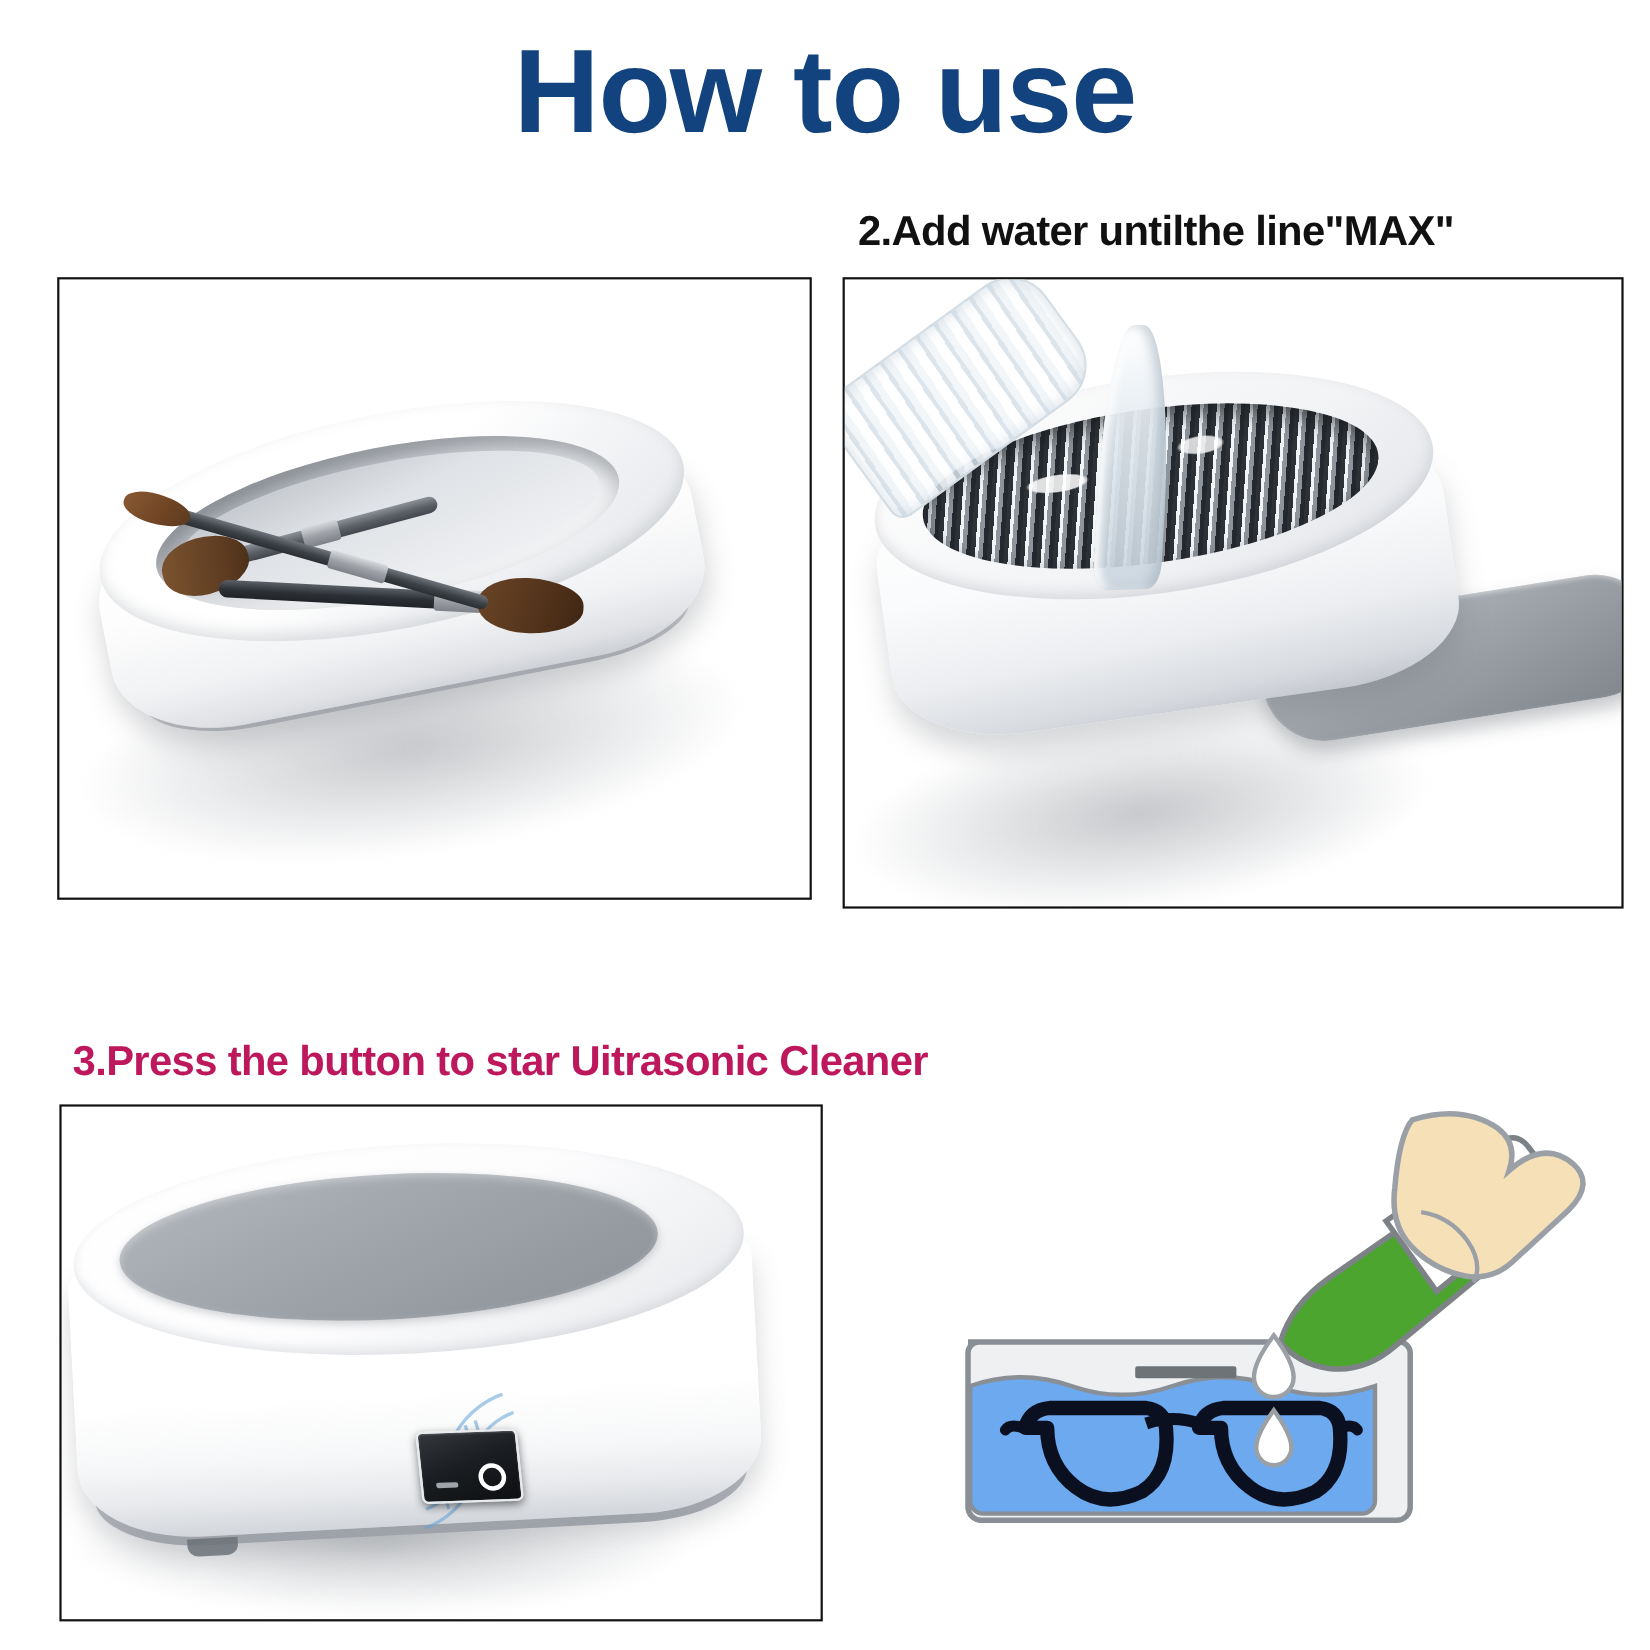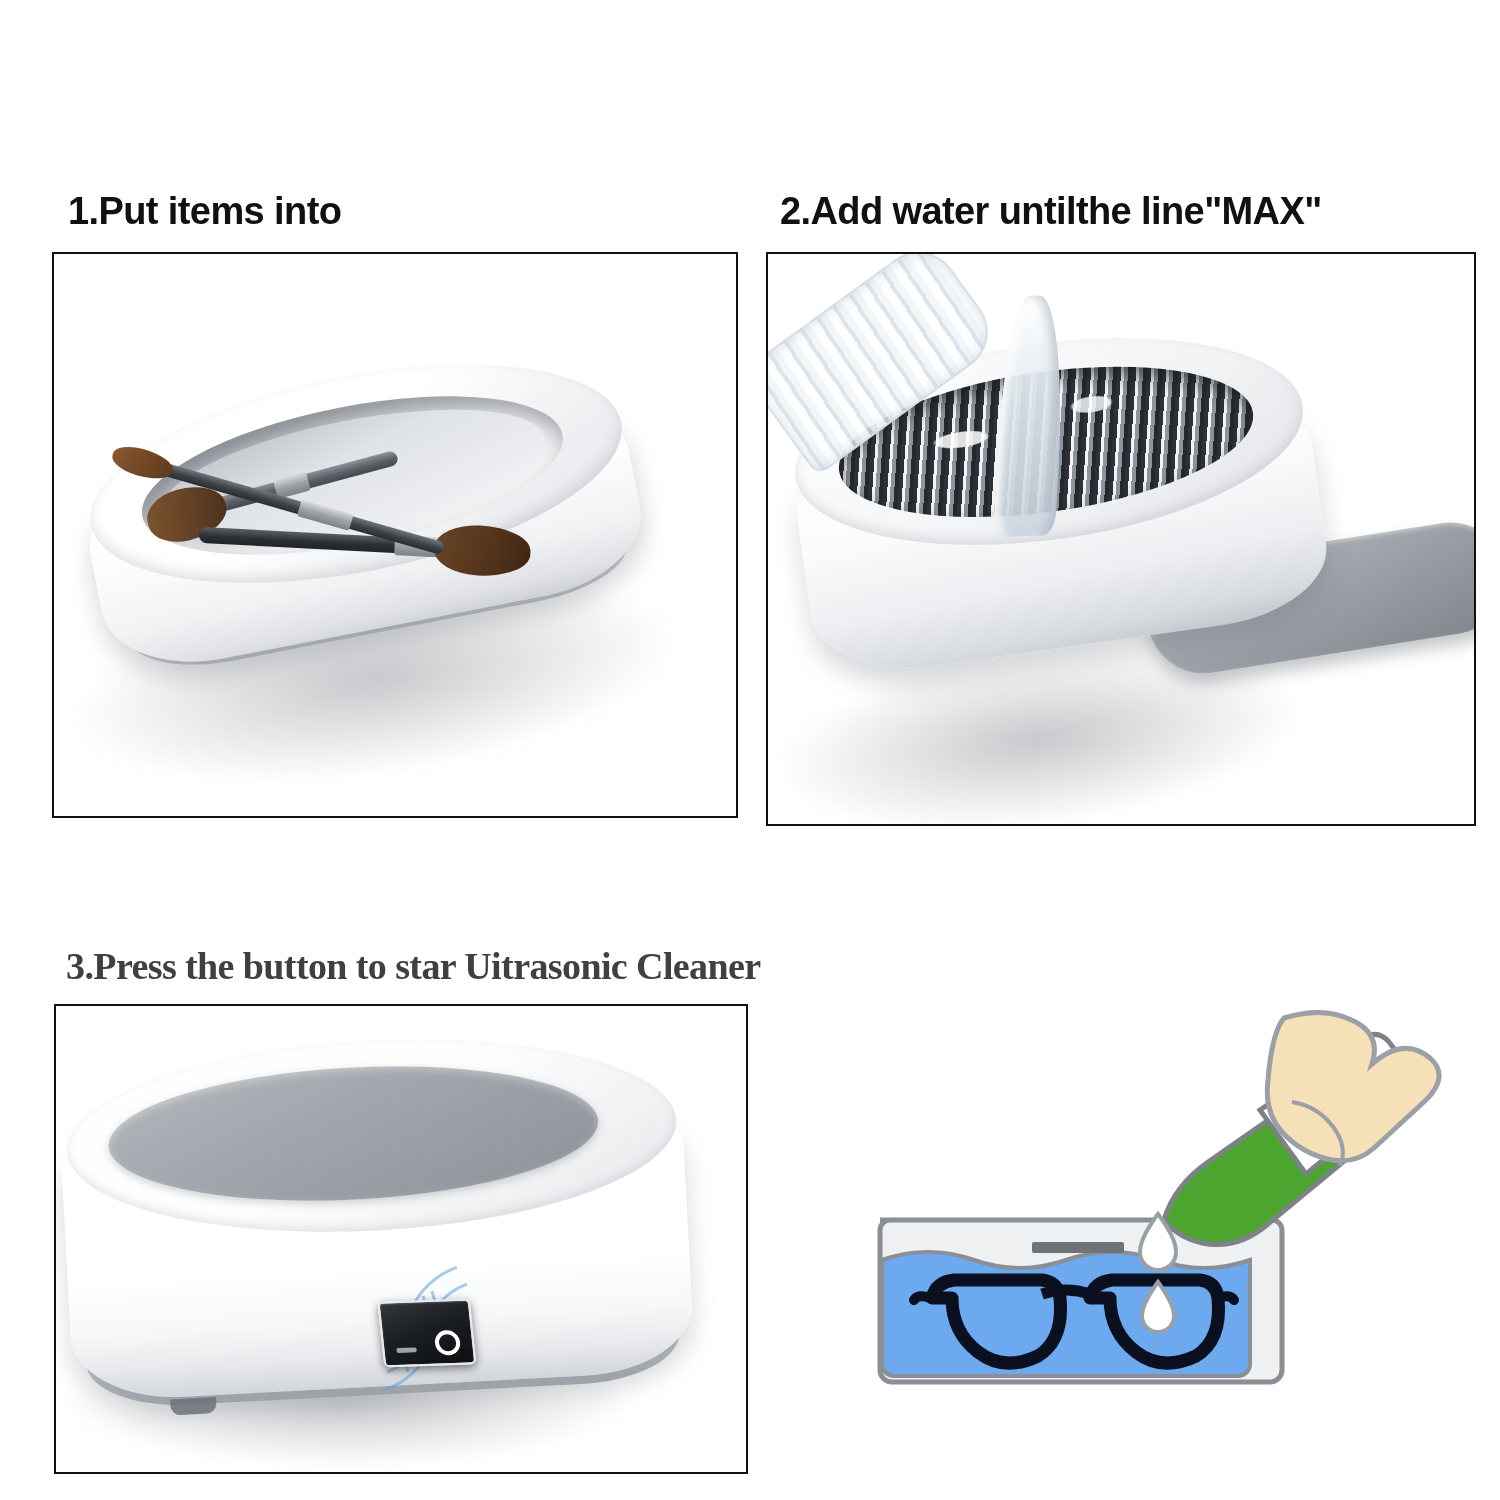--- a/index.html
+++ b/index.html
@@ -221,22 +221,22 @@
 
   
   #illus{position:absolute;left:862px;top:1006px;width:600px;height:392px;}
   #illus svg{display:block;width:100%;height:100%;}
 </style>
 </head>
 <body>
 
 <div class="page">
 
-
-  <div class="step-label" id="lbl1" style="color: rgb(17, 17, 17);">1.Put items into</div>
+  <div class="title" id="title" style="color: rgb(18, 67, 126);">How to use</div>
+
 
   <div class="panel" id="panel1" style="border-color: rgb(17, 17, 17);">
     <div class="stage">
       <div class="floor-shadow" id="p1-shadow"></div>
       <div class="tub1">
         <div class="tub1-base"></div>
         <div class="tub1-body"></div>
         <div class="tub1-rim"></div>
         <div class="tub1-cavity"></div>
         <div class="tub1-cavity-inner"></div>
@@ -274,21 +274,21 @@
         <div class="tub2-rim"></div>
         <div class="tub2-water"></div>
         <div class="pour-stream"></div>
         <div class="glass">
           <div class="glass-body"></div>
         </div>
       </div>
     </div>
   </div>
 
-  <div class="step-label" id="lbl3" style="color: #404040; font-family: Liberation Serif, serif;">3.Press the button to star Uitrasonic Cleaner</div>
+  <div class="step-label" id="lbl3" style="color: #be185d;">3.Press the button to star Uitrasonic Cleaner</div>
 
   <div class="panel" id="panel3" style="border-color: rgb(17, 17, 17);">
     <div class="stage">
       <div class="floor-shadow" id="p3-shadow"></div>
       <div class="unit3">
         <div class="unit3-footband"></div>
         <div class="foot" style="left:96px;top:348px;"></div>
         <div class="foot" style="left:508px;top:316px;"></div>
         <div class="unit3-body"></div>
         <div class="unit3-top"></div>

